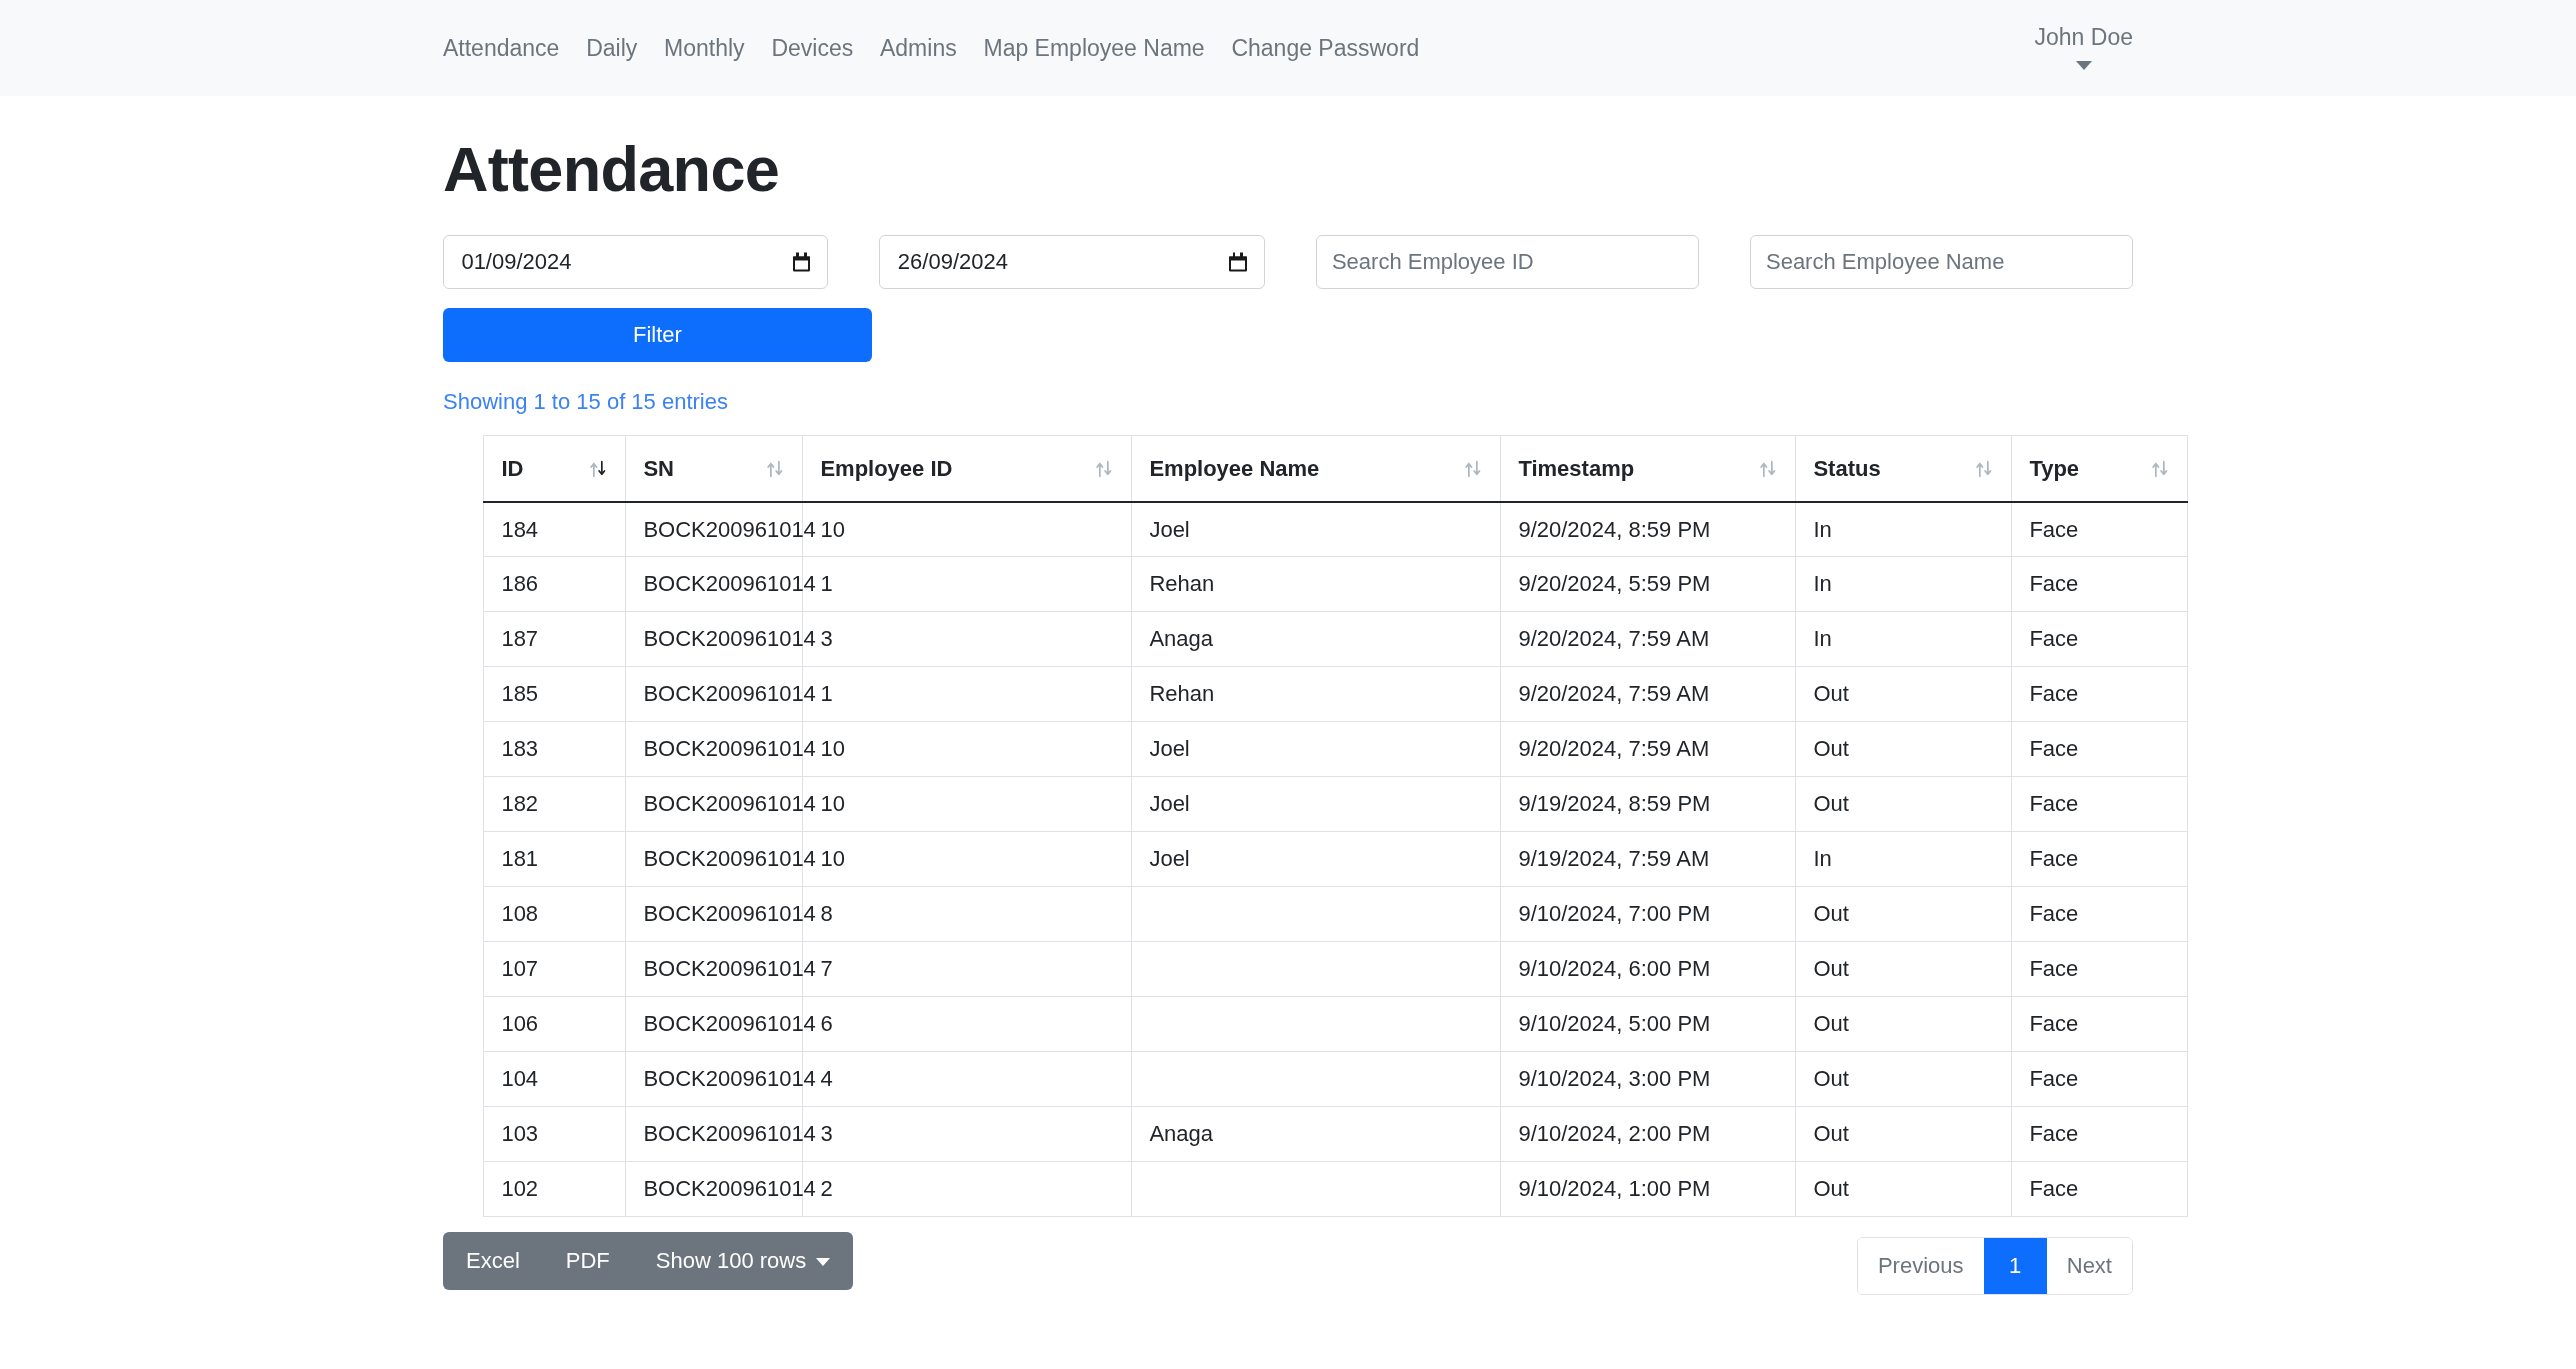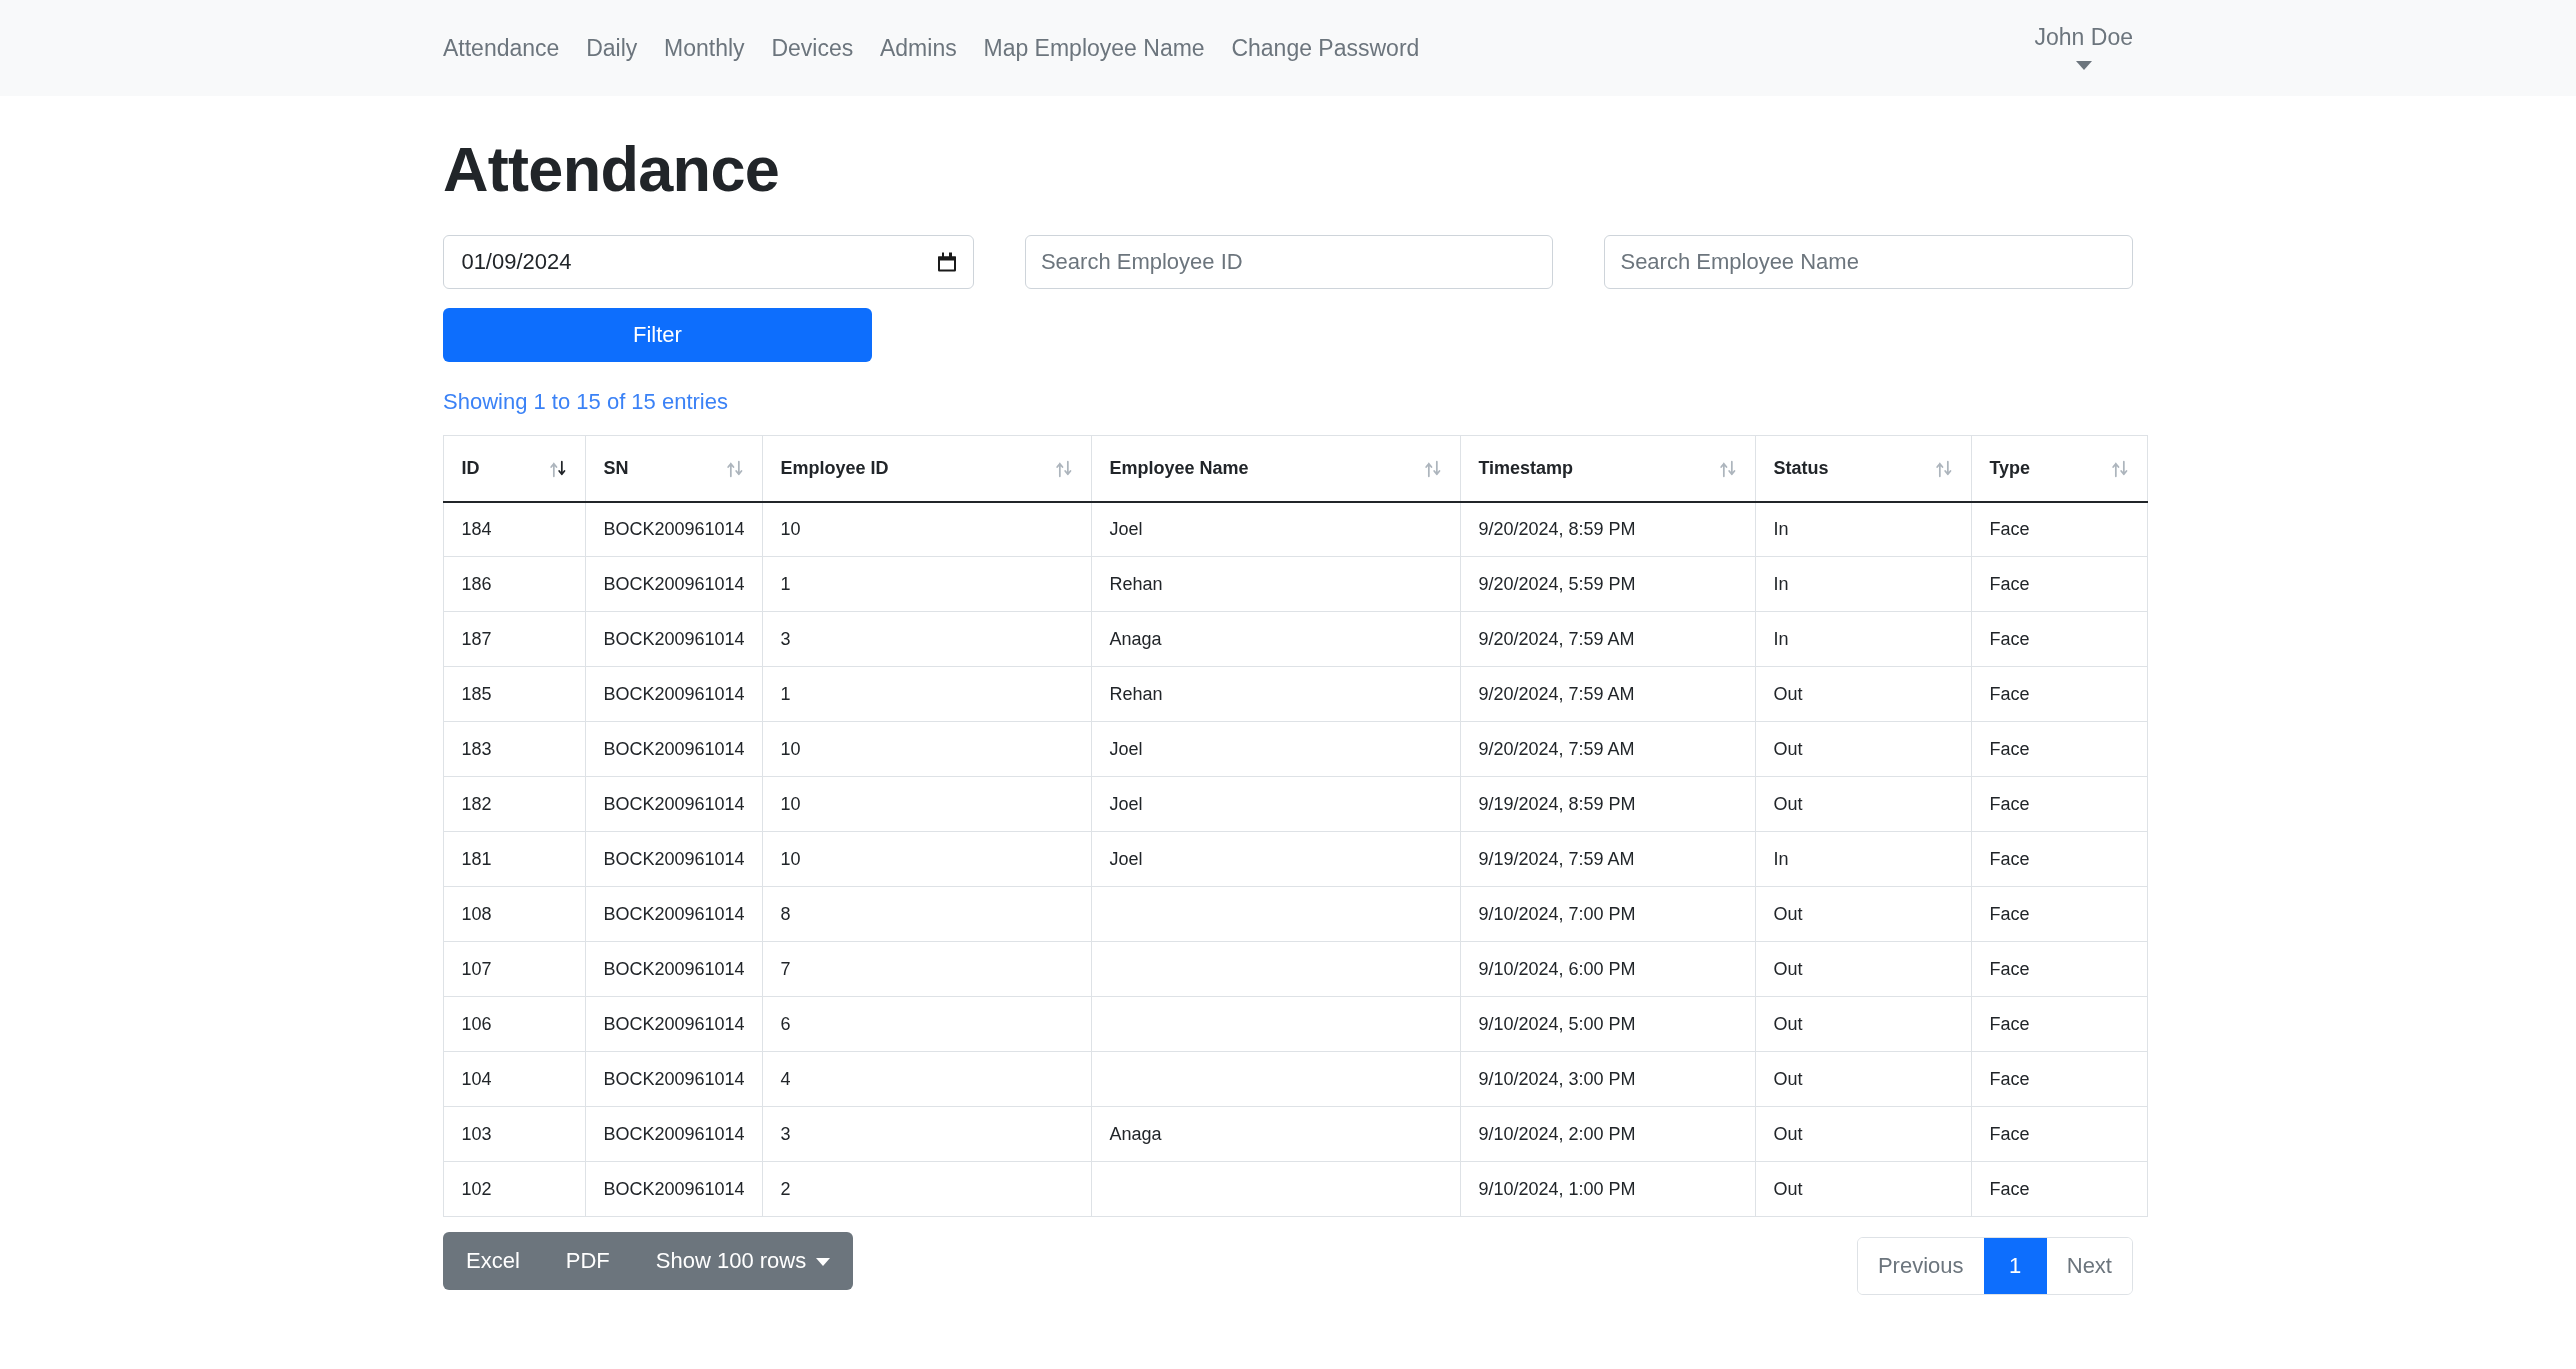--- a/index.html
+++ b/index.html
@@ -148,21 +148,22 @@
     font-size: 22px;
     color: #3b82f6;
   }
 
   
   table.data {
     width: 100%;
     border-collapse: collapse;
     margin-top: 20px;
     table-layout: fixed;
-    font-size: 18px;
+    font-size: 22px;
+    margin-left: 40px;
   }
   table.data th, table.data td {
     border: 0.7px solid #dee2e6;
     padding: 0 17.4px;
     text-align: left;
     vertical-align: middle;
   }
   table.data th {
     height: 66px;
     font-weight: bold;
@@ -279,20 +280,29 @@
   <div class="filters">
     <div class="field">
       <span>01/09/2024</span>
       <span class="cal-icon">
         <span class="tick-l"></span>
           <span class="tick-r"></span>
         <span class="body"></span>
           <span class="cap"></span>
       </span>
     </div>
+    <div class="field">
+      <span>26/09/2024</span>
+      <span class="cal-icon">
+        <span class="tick-l"></span>
+          <span class="tick-r"></span>
+        <span class="body"></span>
+          <span class="cap"></span>
+      </span>
+    </div>
     <div class="field placeholder-field">
       <span>Search Employee ID</span>
     </div>
     <div class="field placeholder-field">
       <span>Search Employee Name</span>
     </div>
   </div>
 
   <div class="filter-btn-row">
     <button class="filter-btn">Filter</button>

